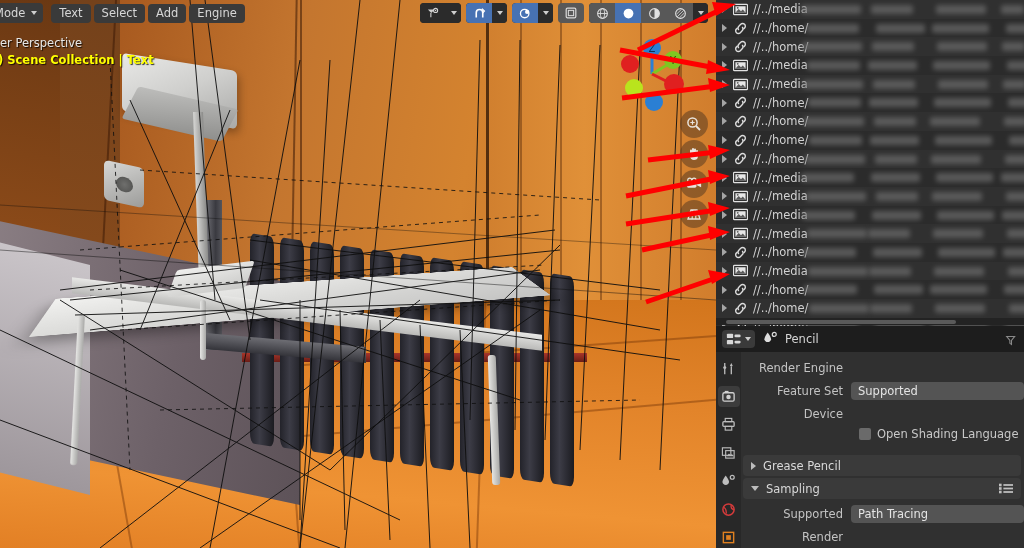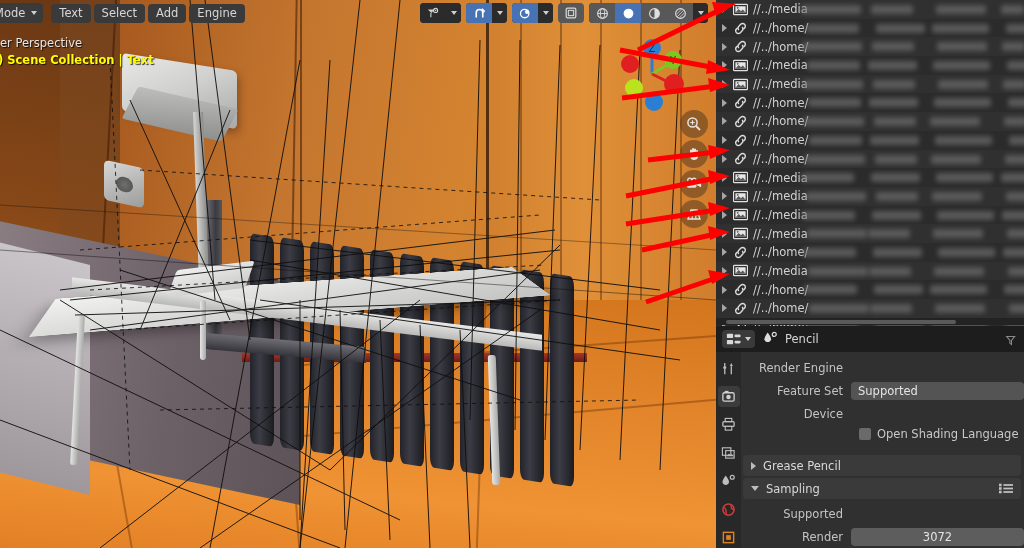--- a/index.html
+++ b/index.html
@@ -830,24 +830,24 @@
                 <rect x="0" y="4.5" width="3" height="3" fill="#c0c0c0"></rect>
                 <rect x="5" y="5" width="11" height="2" fill="#c0c0c0"></rect>
                 <rect x="0" y="8.5" width="3" height="3" fill="#c0c0c0"></rect>
                 <rect x="5" y="9" width="11" height="2" fill="#c0c0c0"></rect>
               </svg>
           </span>
         </div>
 
         <div class="prop-row" style="margin-top:5px;">
           <div class="prop-label">Supported</div>
+          <div class="prop-field">Path Tracing</div>
         </div>
         <div class="prop-row">
           <div class="prop-label">Render</div>
-          <div class="prop-field num">3072</div>
         </div>
       </div>
     </div>
   </div>
 
   <svg id="arrows">
     <g fill="#ff0000" stroke="#ff0000" stroke-width="5">
       <line x1="638" y1="50" x2="724" y2="8"></line>
         <polygon points="736,4 712,2 716,16" stroke="none"></polygon>
       <line x1="620" y1="50" x2="716" y2="68"></line>

